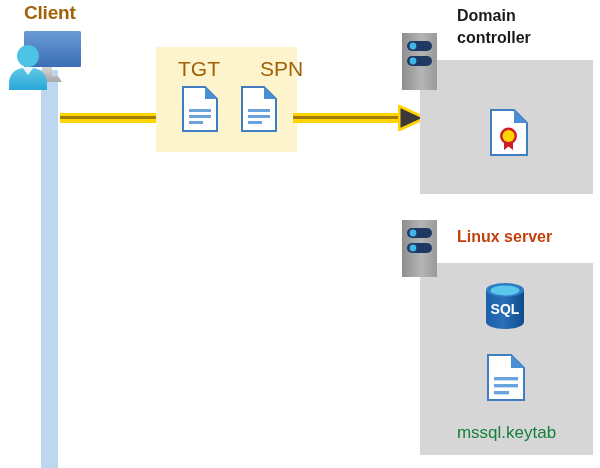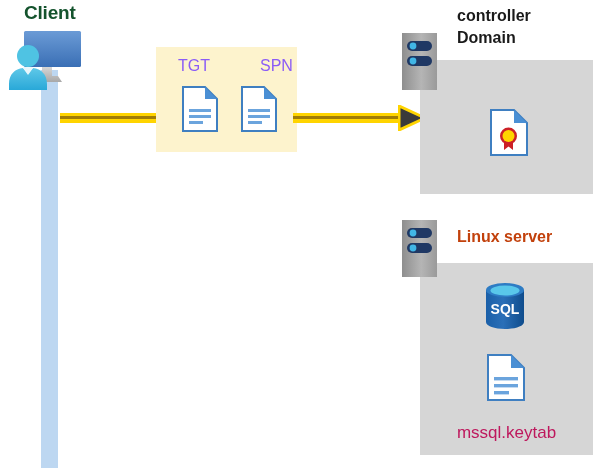--- a/index.html
+++ b/index.html
@@ -27,21 +27,21 @@
     height: 398px;
     background: #bdd7f1;
   }
 
   
   #client-title {
     left: 24px;
     top: 2px;
     font-size: 19px;
     font-weight: bold;
-    color: #14532d;
+    color: #a16207;
     letter-spacing: -0.2px;
     white-space: nowrap;
   }
 
   
   #client-icon {
     left: 4px;
     top: 28px;
     width: 86px;
     height: 62px;
@@ -79,22 +79,22 @@
   }
   #arrow-head {
     left: 398px;
     top: 105px;
     width: 28px;
     height: 26px;
   }
 
   
   .token-label {
-    font-size: 16px;
-    color: #8b5cf6;
+    font-size: 21px;
+    color: #a16207;
     white-space: nowrap;
   }
   #tgt-label { left: 178px; top: 57px; }
   #spn-label { left: 237px; top: 57px; margin-left: 23px; }
 
   
   #tgt-doc { left: 182px; top: 86px; width: 36px; height: 46px; }
   #spn-doc { left: 241px; top: 86px; width: 36px; height: 46px; }
 
   
@@ -135,21 +135,21 @@
     white-space: nowrap;
   }
   #sql-icon { left: 484px; top: 282px; width: 42px; height: 48px; }
   #keytab-doc { left: 487px; top: 354px; width: 38px; height: 47px; }
   #keytab-label {
     left: 420px;
     top: 423px;
     width: 173px;
     text-align: center;
     font-size: 17px;
-    color: #be185d;
+    color: #15803d;
     white-space: nowrap;
   }
 </style>
 </head>
 <body>
 
 <div id="canvas">
 
   <div class="abs" id="client-lifeline"></div>
 
@@ -236,22 +236,22 @@
       </defs>
       <rect x="0" y="0" width="35" height="57" fill="url(#srvGrad1)"></rect>
       <rect x="5" y="8" width="25" height="10" rx="5" fill="#1f3864"></rect>
       <circle cx="11" cy="13" r="3.4" fill="#41b6e6"></circle>
       <rect x="5" y="23" width="25" height="10" rx="5" fill="#1f3864"></rect>
       <circle cx="11" cy="28" r="3.4" fill="#41b6e6"></circle>
     </svg>
   </div>
 
   <div class="abs" id="dc-title">
+    <div>Domain</div>
     <div>controller</div>
-    <div>Domain</div>
   </div>
 
   <div class="abs" id="dc-cert-icon">
     <svg viewBox="0 0 38 47" width="38" height="47" xmlns="http://www.w3.org/2000/svg">
       <path d="M1 1 h23 l13 13 v32 H1 z" fill="#ffffff" stroke="#3f7fc1" stroke-width="2"></path>
       <path d="M24 1 l13 13 h-13 z" fill="#4a8fd4"></path>
 
       <path d="M14 29 l0 12 l4.5 -3.5 l4.5 3.5 l0 -12 z" fill="#cc2026"></path>
 
       <circle cx="18.5" cy="27" r="8.5" fill="#cc2026"></circle>

